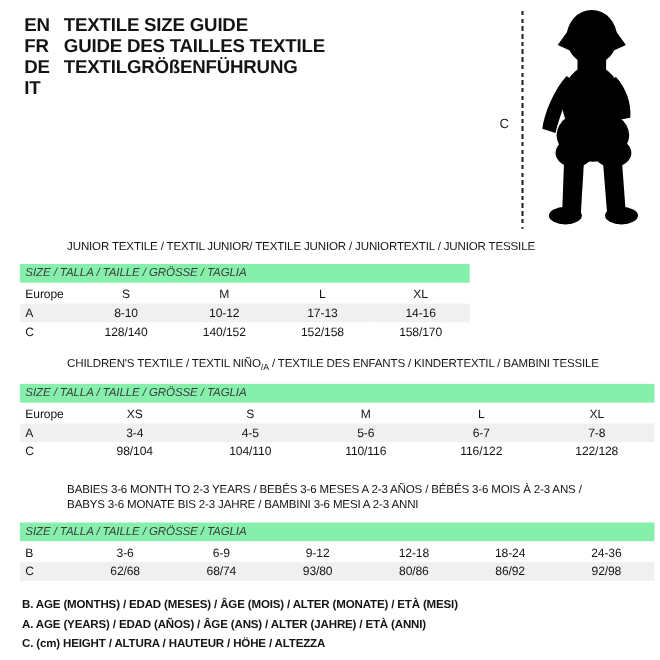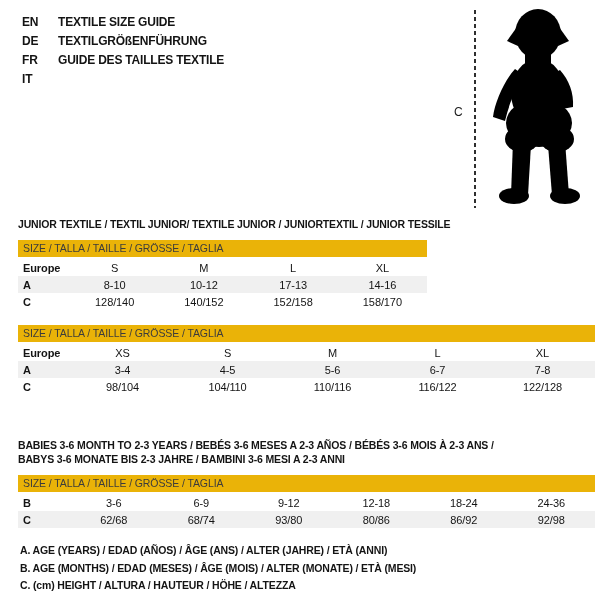--- a/index.html
+++ b/index.html
@@ -5,68 +5,68 @@
   html, body { margin:0; padding:0; }
   body {
     width:600px; height:600px; position:relative; overflow:hidden;
     background:#ffffff; color:#141414;
     font-family:"Liberation Sans", sans-serif;
     -webkit-font-smoothing:antialiased;
   }
 
   
   .lang-list { position:absolute; top:13px; left:22px; }
-  .lang-row { display:flex; font-weight:bold; font-size:12px; line-height:19px; letter-spacing:-0.2px; }
+  .lang-row { display:flex; font-weight:bold; font-size:17px; line-height:19px; letter-spacing:-0.2px; }
   .lang-code { width:36px; }
 
   
   .measure-line {
     position:absolute; left:474px; top:10px; width:2px; height:198px;
     background:repeating-linear-gradient(to bottom, #2e2e2e 0 4px, transparent 4px 7px);
   }
   .measure-label { position:absolute; left:454px; top:105px; font-size:12px; color:#1a1a1a; }
   .silhouette { position:absolute; left:484px; top:6px; width:110px; height:202px; }
 
   
   .sec { position:absolute; left:18px; }
   .sec1 { top:218px; width:409px; }
   .sec2 { top:325px; width:577px; }
   .sec3 { top:438px; width:577px; }
-  .sec-title { font-weight:bold; font-size:10.5px; line-height:13px; letter-spacing:-0.15px; margin-bottom:9px; white-space:nowrap; }
+  .sec-title { font-weight:normal; font-size:10.5px; line-height:13px; letter-spacing:-0.15px; margin-bottom:9px; white-space:nowrap;margin-left:43px; }
   .sec3 .sec-title { line-height:14px; margin-bottom:9px; }
   .sub { font-size:8px; vertical-align:-2px; }
 
   .size-bar {
-    height:17px; line-height:17px; background:#eab308; color:#3c3c3c;
-    font-size:10.5px; padding-left:5px; margin-bottom:2px; letter-spacing:-0.1px;
+    height:17px; line-height:17px; background:#86efac; color:#3c3c3c;
+    font-size:10.5px; padding-left:5px; margin-bottom:2px; letter-spacing:-0.1px;font-style:italic;
   }
   table { border-collapse:collapse; table-layout:fixed; width:100%; font-size:11px; letter-spacing:-0.1px; }
   td { height:17px; padding:0; text-align:center; white-space:nowrap; }
-  td.label { text-align:left; padding-left:5px;font-weight:bold; }
+  td.label { text-align:left; padding-left:5px; }
   col.c-label { width:52px; }
   tr.alt td { background:#f0f0f0; }
 
   
   .footnotes { position:absolute; left:20px; top:542px; font-weight:bold; font-size:10.5px; line-height:17.5px; letter-spacing:-0.15px; }
 </style>
 </head>
 <body>
 
 <div class="lang-list">
   <div class="lang-row">
     <span class="lang-code">EN</span>
     <span class="lang-title">TEXTILE SIZE GUIDE</span>
   </div>
   <div class="lang-row">
+    <span class="lang-code">FR</span>
+    <span class="lang-title">GUIDE DES TAILLES TEXTILE</span>
+  </div>
+  <div class="lang-row">
     <span class="lang-code">DE</span>
     <span class="lang-title">TEXTILGRÖßENFÜHRUNG</span>
-  </div>
-  <div class="lang-row">
-    <span class="lang-code">FR</span>
-    <span class="lang-title">GUIDE DES TAILLES TEXTILE</span>
   </div>
   <div class="lang-row">
     <span class="lang-code">IT</span>
   </div>
 </div>
 
 <div class="measure-line"></div>
 <div class="measure-label">C</div>
 <svg class="silhouette" viewBox="0 0 110 200" xmlns="http://www.w3.org/2000/svg">
   <g fill="#000000">
@@ -118,20 +118,21 @@
       <td>128/140</td>
       <td>140/152</td>
       <td>152/158</td>
       <td>158/170</td>
     </tr>
   </tbody>
     </table>
 </section>
 
 <section class="sec sec2">
+  <div class="sec-title"><span>CHILDREN'S TEXTILE / TEXTIL NIÑO</span><span class="sub">/A</span><span> / TEXTILE DES ENFANTS / KINDERTEXTIL / BAMBINI TESSILE</span></div>
   <div class="size-bar">SIZE / TALLA / TAILLE / GRÖSSE / TAGLIA</div>
   <table>
     <colgroup>
         <col class="c-label">
         <col>
         <col>
         <col>
         <col>
         <col>
       </colgroup>
@@ -197,16 +198,16 @@
       <td>93/80</td>
       <td>80/86</td>
       <td>86/92</td>
       <td>92/98</td>
     </tr>
   </tbody>
     </table>
 </section>
 
 <div class="footnotes">
+  <div>B. AGE (MONTHS) / EDAD (MESES) / ÂGE (MOIS) / ALTER (MONATE) / ETÀ (MESI)</div>
   <div>A. AGE (YEARS) / EDAD (AÑOS) / ÂGE (ANS) / ALTER (JAHRE) / ETÀ (ANNI)</div>
-  <div>B. AGE (MONTHS) / EDAD (MESES) / ÂGE (MOIS) / ALTER (MONATE) / ETÀ (MESI)</div>
   <div>C. (cm) HEIGHT / ALTURA / HAUTEUR / HÖHE / ALTEZZA</div>
 </div>
 
 </body></html>

